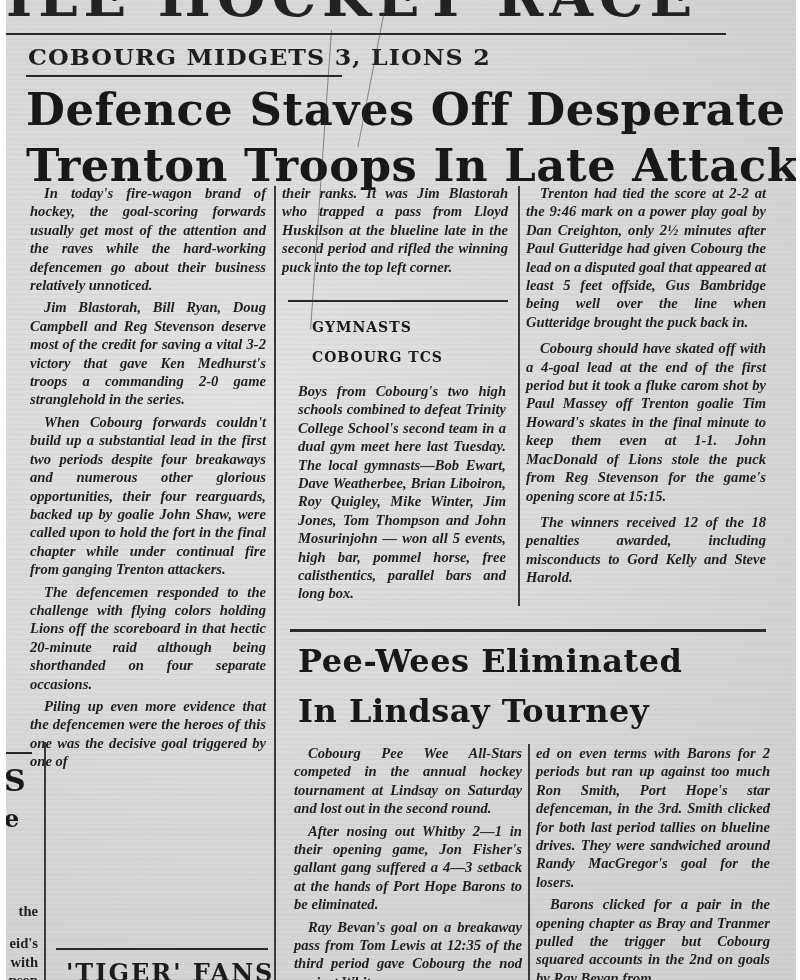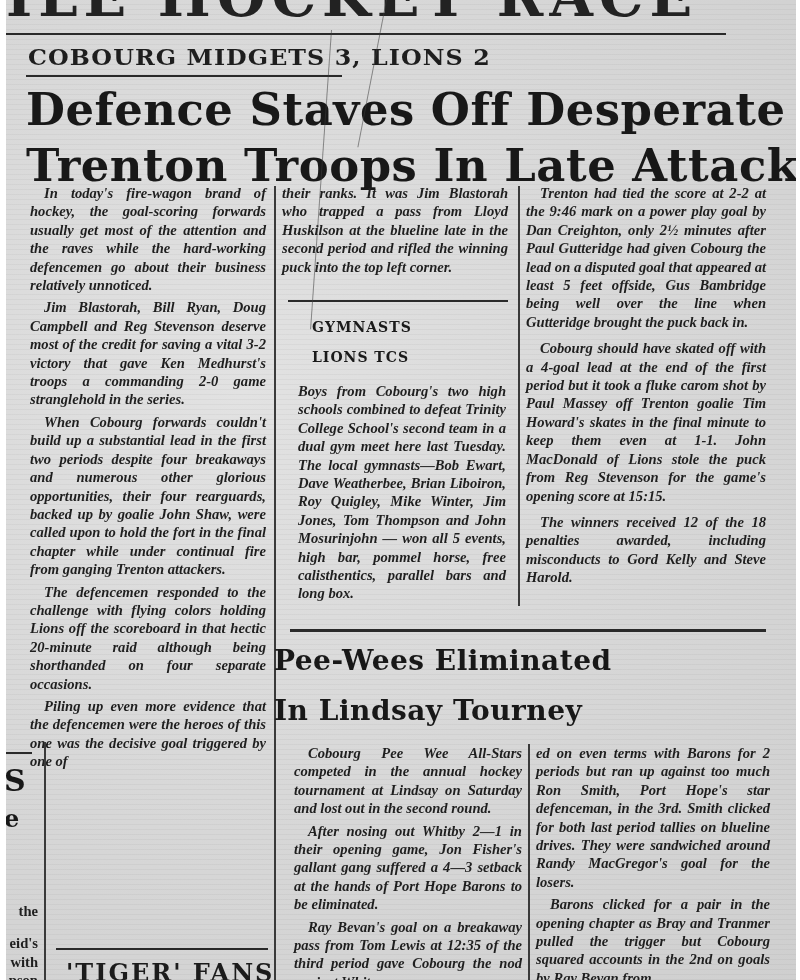--- a/index.html
+++ b/index.html
@@ -39,21 +39,21 @@
     font-family: "Liberation Serif", serif; font-size: 14.6px; line-height: 18.4px;
     text-align: justify; color: #1f1f1f; font-weight: bold;
   }
   .col p { margin: 0 0 4px 0; text-indent: 14px; font-style: italic; }
   .col p.noindent { text-indent: 0; }
   .vrule { background: #3a3a3a; width: 1.5px; }
   .subhead {
     font-family: "DejaVu Serif", serif; font-weight: bold; color: #1a1a1a;
     font-size: 14px; line-height: 30px; letter-spacing: 1px; white-space: nowrap;
   }
-  .h2 { left: 268px; top: 636px; font-size: 28px; line-height: 50px; }
+  .h2 { left: 292px; top: 636px; font-size: 32px; line-height: 50px; }
   .tiger { left: 60px; top: 958px; font-size: 24px; font-weight: bold; font-family: "DejaVu Serif", serif; letter-spacing: 2px; white-space: nowrap; }
   .frag { font-family: "Liberation Serif", serif; font-weight: bold; font-size: 14.6px; line-height: 18.4px; color: #1f1f1f; }
   .crease { background: rgba(60,60,60,0.55); width: 1px; }
 </style>
 </head>
 <body>
 
 <div class="page">
 
   <div class="abs banner">ILE HOCKEY RACE</div>
@@ -78,21 +78,21 @@
   <div class="abs vrule" style="left:268px; top:186px; height:794px;"></div>
 
   <div class="abs col" style="left:276px; top:184px; width:226px;">
     <p class="noindent">their ranks. It was Jim Blastorah who trapped a pass from Lloyd Huskilson at the blueline late in the second period and rifled the winning puck into the top left corner.</p>
   </div>
 
   <div class="abs rule" style="left:282px; top:300px; width:220px; height:1.5px;"></div>
 
   <div class="abs subhead" style="left:306px; top:312px;">
     <div>GYMNASTS</div>
-    <div>LIONS TCS</div>
+    <div>COBOURG TCS</div>
   </div>
   <div class="abs col" style="left:292px; top:382px; width:208px;">
     <p class="noindent">Boys from Cobourg's two high schools combined to defeat Trinity College School's second team in a dual gym meet here last Tuesday. The local gymnasts—Bob Ewart, Dave Weatherbee, Brian Liboiron, Roy Quigley, Mike Winter, Jim Jones, Tom Thompson and John Mosurinjohn — won all 5 events, high bar, pommel horse, free calisthentics, parallel bars and long box.</p>
   </div>
 
   <div class="abs vrule" style="left:512px; top:186px; height:420px;"></div>
 
   <div class="abs col" style="left:520px; top:184px; width:240px;">
     <p>Trenton had tied the score at 2-2 at the 9:46 mark on a power play goal by Dan Creighton, only 2½ minutes after Paul Gutteridge had given Cobourg the lead on a disputed goal that appeared at least 5 feet offside, Gus Bambridge being well over the line when Gutteridge brought the puck back in.</p>
     <p style="margin-top:8px;">Cobourg should have skated off with a 4-goal lead at the end of the first period but it took a fluke carom shot by Paul Massey off Trenton goalie Tim Howard's skates in the final minute to keep them even at 1-1. John MacDonald of Lions stole the puck from Reg Stevenson for the game's opening score at 15:15.</p>

